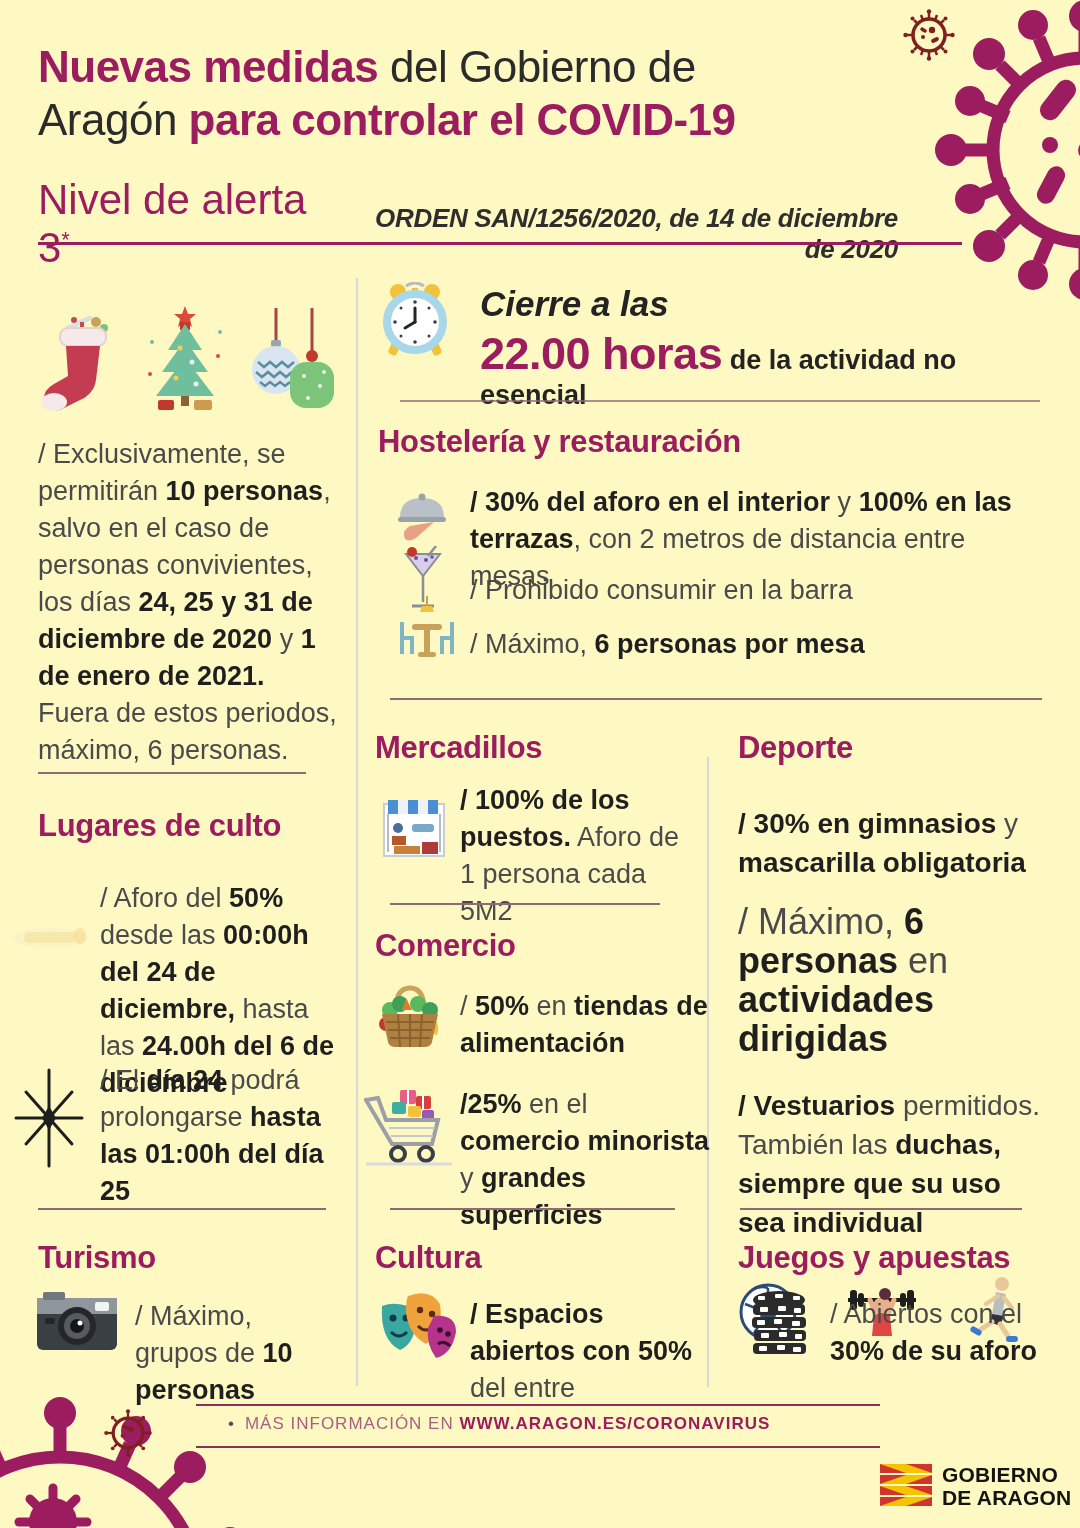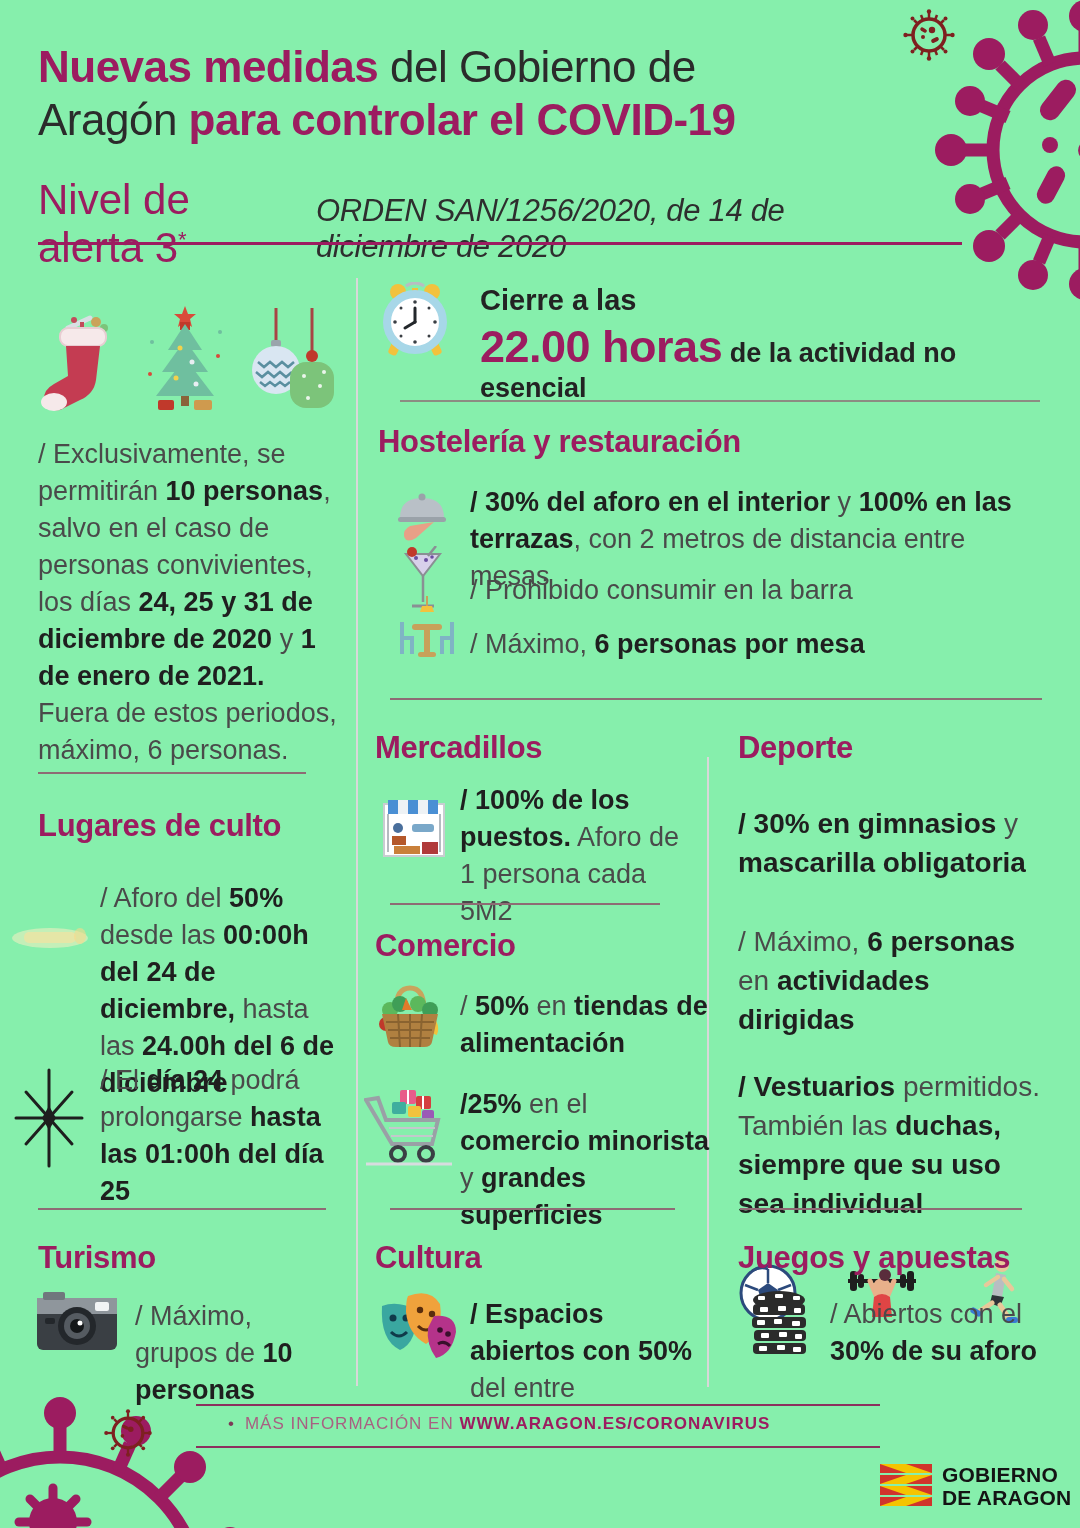--- a/index.html
+++ b/index.html
@@ -6,37 +6,37 @@
     --accent:#9c1c60;
     --accent-soft:#a86082;
     --rule:#8e6b74;
     --divider:#d8d8d8;
     --txt:#4a4a4a;
     --txtb:#1f1f1f;
   }
   *{margin:0;padding:0;box-sizing:border-box;}
   html,body{background:#ffffff;}
   body{font-family:"Liberation Sans", sans-serif;}
-  .page{position:relative;width:1080px;height:1528px;background:#86efac;overflow:hidden;margin:0 auto;}
+  .page{position:relative;width:1080px;height:1528px;background:#fef9c3;overflow:hidden;margin:0 auto;}
   .abs{position:absolute;}
   
   .title{font-size:44px;line-height:53px;font-weight:400;color:#2b2b2b;letter-spacing:-.5px;}
   .title .acc{color:var(--accent);font-weight:700;}
   .alert-row{display:flex;align-items:flex-end;gap:28px;}
   .alert{font-size:42px;color:var(--accent);font-weight:400;}
   .alert sup{font-size:22px;}
-  .order{font-size:31px;font-style:italic;font-weight:400;color:#2e2e2e;padding-bottom:7px;letter-spacing:-.3px;}
+  .order{font-size:26px;font-style:italic;font-weight:700;color:#2e2e2e;padding-bottom:7px;letter-spacing:-.3px;text-align:right;}
   .hr{position:absolute;background:var(--rule);height:2px;}
   .hr.acc{background:var(--accent);height:3px;}
   .vr{position:absolute;background:var(--divider);width:2px;}
   h2{font-size:31px;font-weight:700;color:var(--accent);letter-spacing:-.3px;}
   .txt{font-size:27px;line-height:37px;}
   .r{font-weight:400;color:var(--txt);text-align:center;}
   .b{font-weight:700;color:var(--txtb);}
-  .closure-intro{font-size:29px;font-weight:700;color:#232323;}
+  .closure-intro{font-size:35px;font-weight:700;color:#232323;font-style:italic;}
   .closure-time{font-size:45px;font-weight:700;color:var(--accent);letter-spacing:-.5px;}
   .closure-detail{font-size:27px;font-weight:700;color:#232323;}
   .xmas-row{display:flex;gap:22px;align-items:flex-end;margin-top:22px;}
   .sport-icons{display:flex;gap:46px;align-items:center;}
   .footer-text{font-size:17px;letter-spacing:1px;color:var(--accent-soft);font-weight:400;}
   .footer-text .url{color:var(--accent);font-weight:700;}
   .footer-text .dot{color:#7c3a57;margin-right:10px;}
   .logo{display:flex;align-items:center;gap:10px;}
   .logo-text{font-size:21px;line-height:23px;font-weight:700;color:#141414;letter-spacing:.2px;}
 </style>
@@ -473,21 +473,21 @@
   </svg>
   <div class="abs txt" style="left:470px;top:1296px;width:235px">
     <span class="b">/ Espacios abiertos con 50%</span><span class="r"> del entre</span>
   </div>
 
   <div class="abs" style="left:738px;top:730px;width:305px">
     <h2>Deporte</h2>
     <p class="txt" style="margin-top:38px;font-size:28px;line-height:39px">
       <span class="b">/ 30% en gimnasios</span><span class="r"> y </span><span class="b">mascarilla obligatoria</span>
     </p>
-    <p class="txt" style="margin-top:40px;font-size:28px;line-height:39px">
+    <p class="txt" style="margin-top:20px;font-size:36px;line-height:39px">
       <span class="r">/ Máximo, </span><span class="b">6 personas</span><span class="r"> en </span><span class="b">actividades dirigidas</span>
     </p>
     <p class="txt" style="margin-top:28px;font-size:28px;line-height:39px">
       <span class="b">/ Vestuarios</span><span class="r"> permitidos. También las </span><span class="b">duchas, siempre que su uso sea individual</span>
     </p>
     <div class="sport-icons" style="margin-top:34px">
       <svg width="60" height="60" viewBox="0 0 60 60">
         <circle cx="30" cy="30" r="27" fill="#ffffff" stroke="#2c4a7c" stroke-width="3"></circle>
         <polygon points="30,20 40,27 36,39 24,39 20,27" fill="#2c4a7c"></polygon>
         <g stroke="#2c4a7c" stroke-width="2.5">

